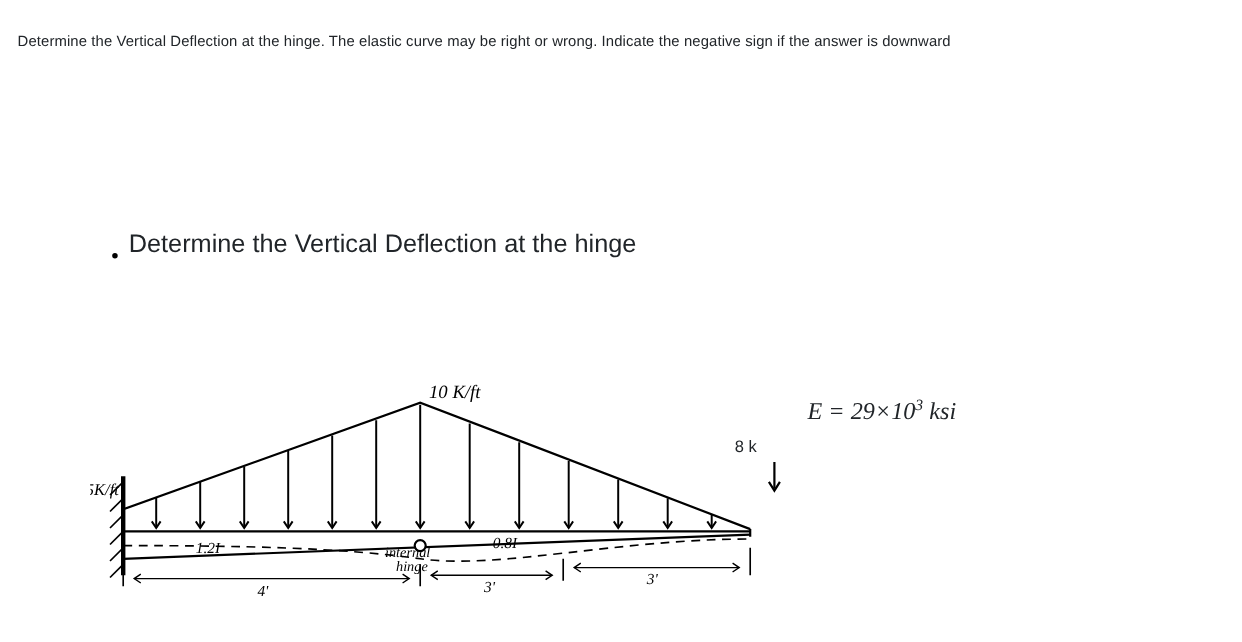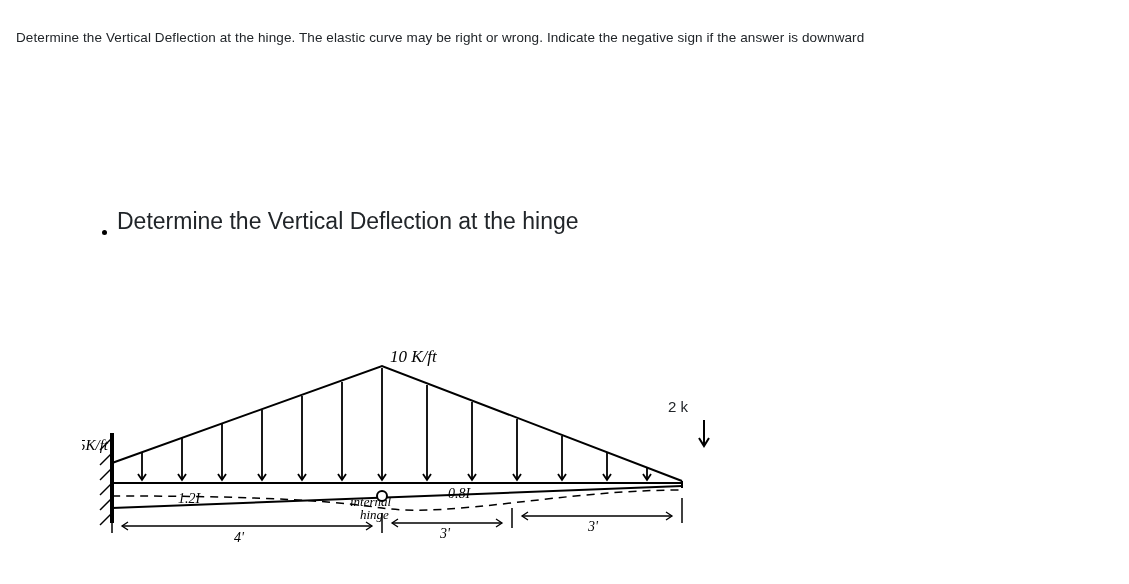--- a/index.html
+++ b/index.html
@@ -116,22 +116,27 @@
       <text x="96" y="155" class="hand" font-size="14" font-style="italic">1.2I</text>
       <text x="268" y="158" class="hand" font-size="13" font-style="italic" text-anchor="start">internal</text>
       <text x="278" y="171" class="hand" font-size="13" font-style="italic" text-anchor="start">hinge</text>
       <text x="366" y="150" class="hand" font-size="14" font-style="italic">0.8I</text>
       <text x="152" y="194" class="hand" font-size="14" font-style="italic">4'</text>
       <text x="358" y="190" class="hand" font-size="14" font-style="italic">3'</text>
       <text x="506" y="183" class="hand" font-size="14" font-style="italic">3'</text>
     </svg>
   </div>
 
-  <div class="load5k">2 k</div>
+  <div class="load5k">8 k</div>
   <svg class="load5k-arrow" width="20" height="32">
     <line x1="10" y1="2" x2="10" y2="26" stroke="#000" stroke-width="2"></line>
     <polyline points="5,20 10,28 15,20" fill="none" stroke="#000" stroke-width="2"></polyline>
   </svg>
 
   <div class="props">
+    <div class="row">
+      <span>E =</span>
+      <span>29×10</span><sup>3</sup>
+      <span>ksi</span>
+    </div>
   </div>
 
 </div>
 
 </body></html>

